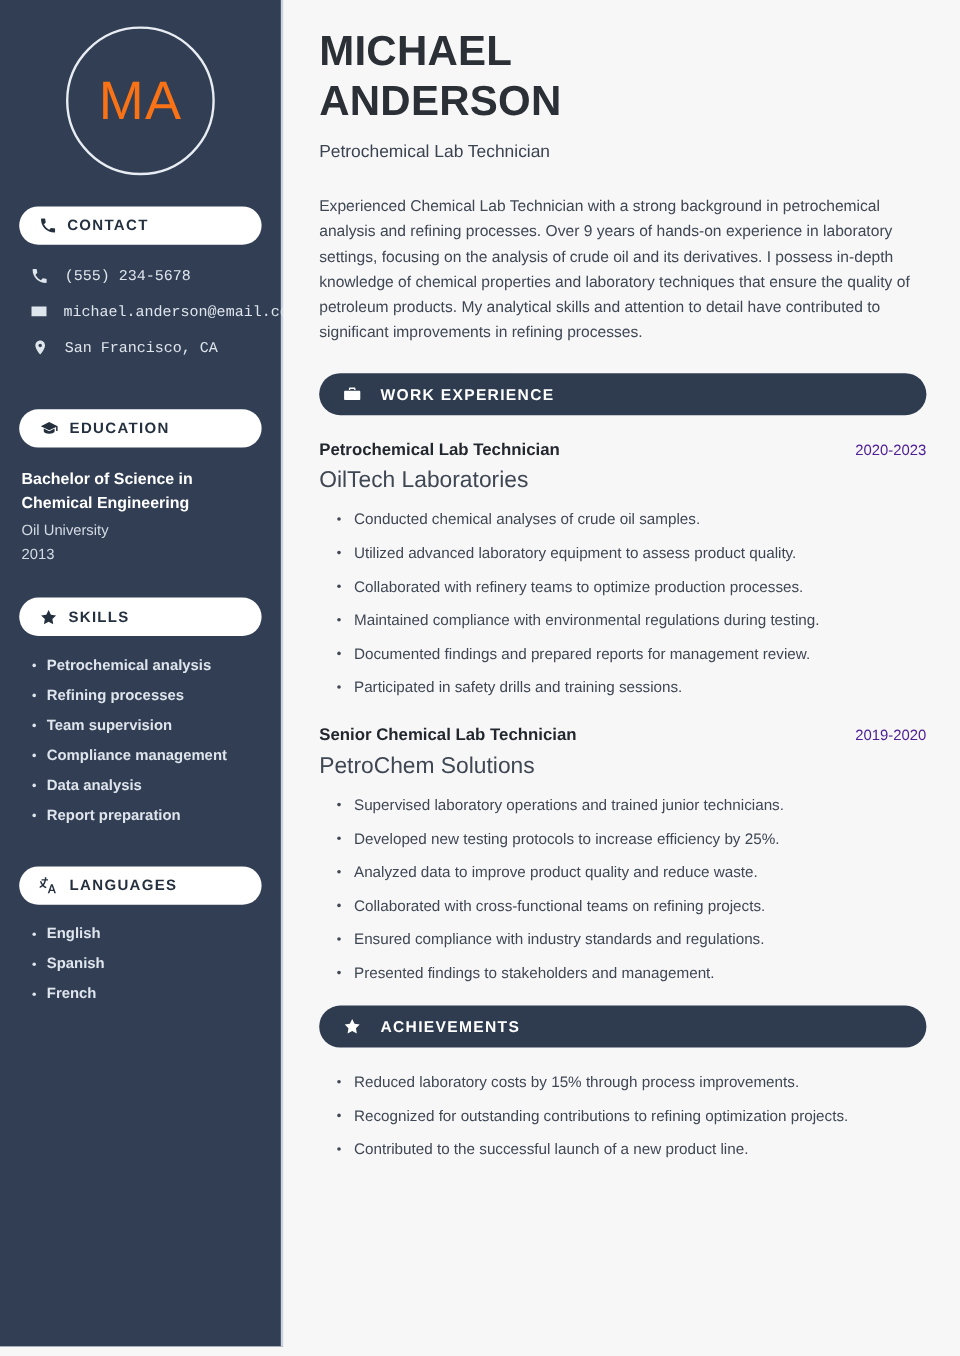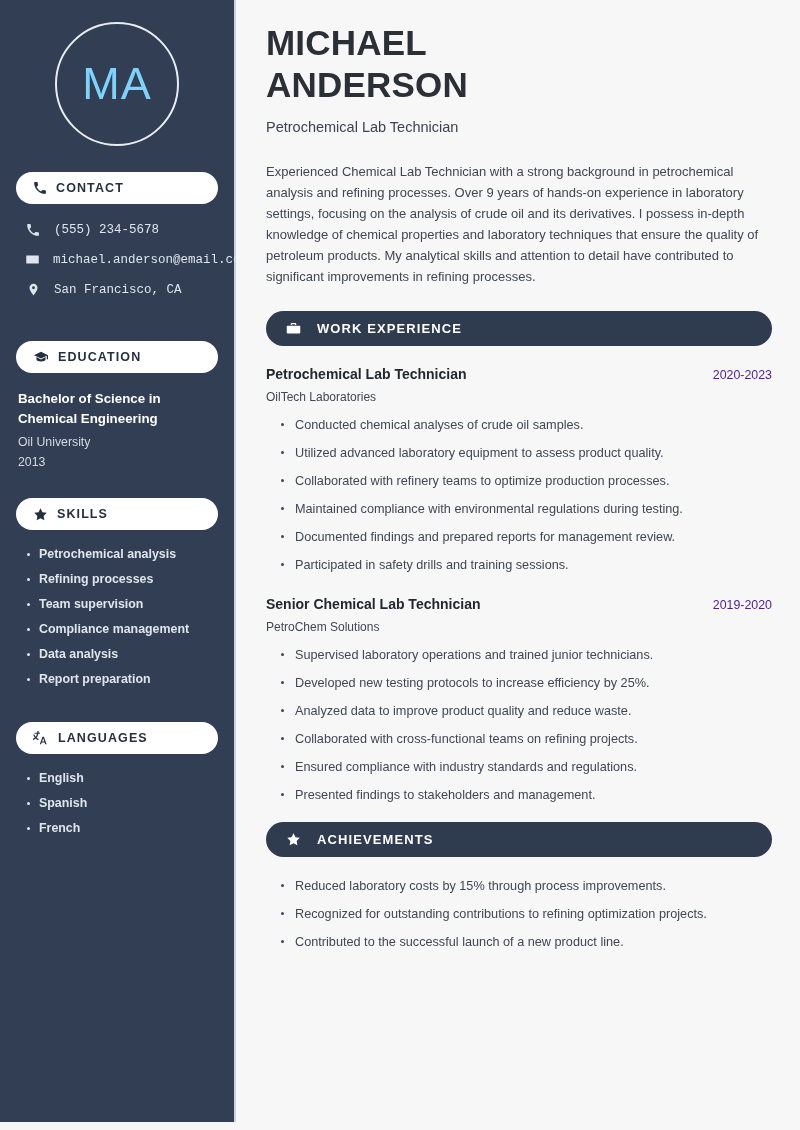--- a/index.html
+++ b/index.html
@@ -37,21 +37,21 @@
     padding-bottom: 26px;
   }
   .monogram {
     width: 124px;
     height: 124px;
     border-radius: 50%;
     border: 2px solid #e8edf3;
     display: flex;
     align-items: center;
     justify-content: center;
-    color: #7dd3fc;
+    color: #f97316;
     font-size: 45px;
     font-weight: 400;
     letter-spacing: 1px;
   }
 
   .pill {
     background: #ffffff;
     border-radius: 30px;
     height: 32px;
     display: flex;
@@ -182,21 +182,21 @@
     font-size: 14px;
     font-weight: bold;
   }
   .job-dates {
     color: #4c1d95;
     font-size: 12.4px;
     text-align: right;
   }
   .job-company {
     color: #3f4753;
-    font-size: 12px;
+    font-size: 19px;
     margin-top: 8px;
     margin-bottom: 12px;
   }
 
   ul.main-list { list-style: none; padding-left: 14px; }
   ul.main-list li {
     color: #3f4753;
     font-size: 12.7px;
     line-height: 18px;
     margin-bottom: 10px;

